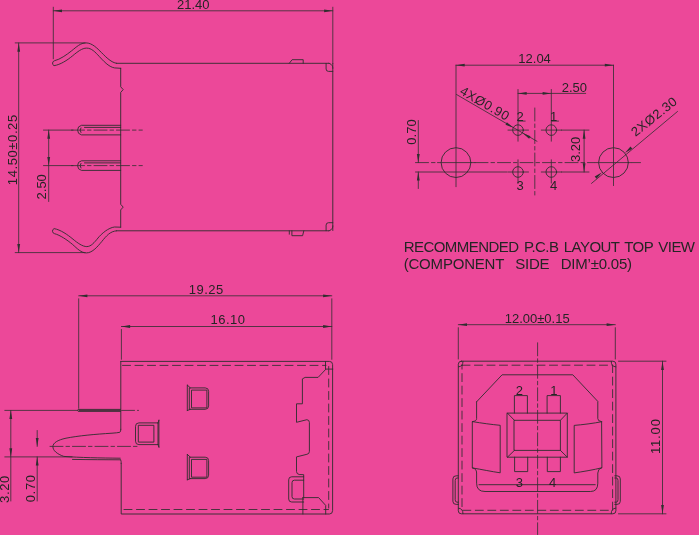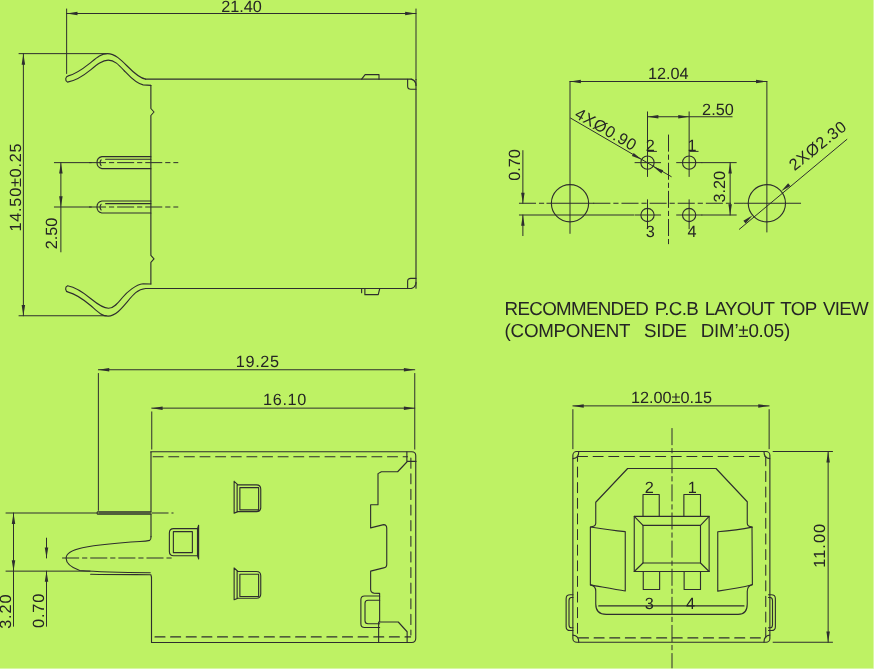--- a/index.html
+++ b/index.html
@@ -1,16 +1,16 @@
 <!DOCTYPE html>
 <html><head>
 <meta charset="utf-8">
 <style>
   html,body{margin:0;padding:0;background:#ffffff;}
-  #page{position:relative;width:699px;height:535px;background:#bef264;overflow:hidden;}
+  #page{position:relative;width:699px;height:535px;background:#ec4899;overflow:hidden;}
   svg{position:absolute;top:0;left:0;}
   text{font-family:"Liberation Sans",sans-serif;fill:#252525;}
 </style>
 </head>
 <body>
 <div id="page">
 <svg width="699" height="535" viewBox="0 0 699 535" fill="none" stroke-linecap="round" stroke-linejoin="round">
 <g stroke="#2e2e2e" stroke-width="0.9" fill="none">
 
 <path d="M116.5,63.3 H328.9"></path>

